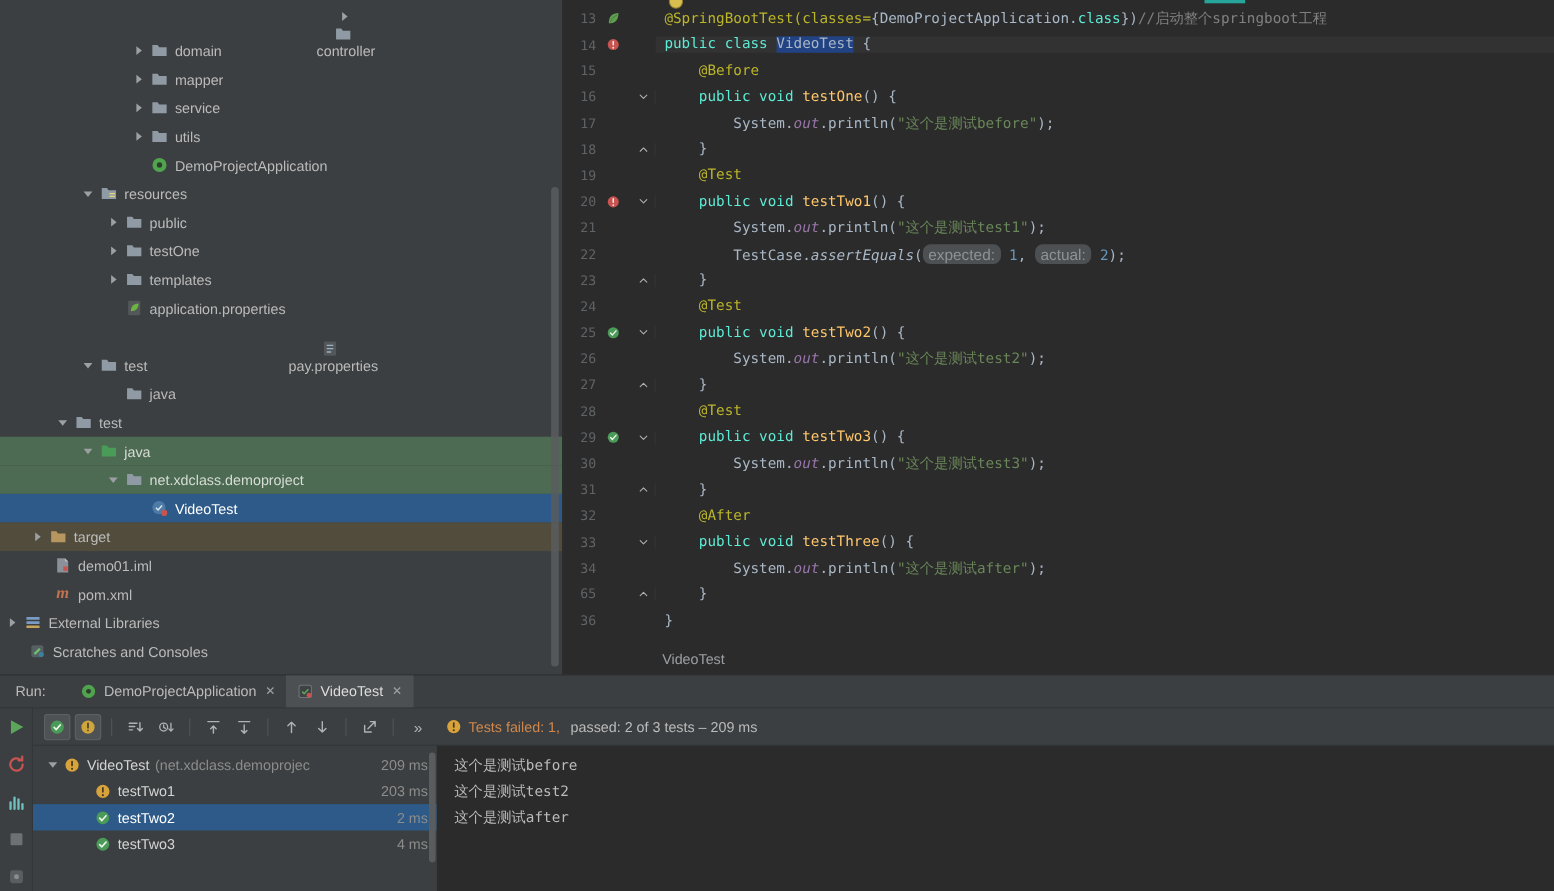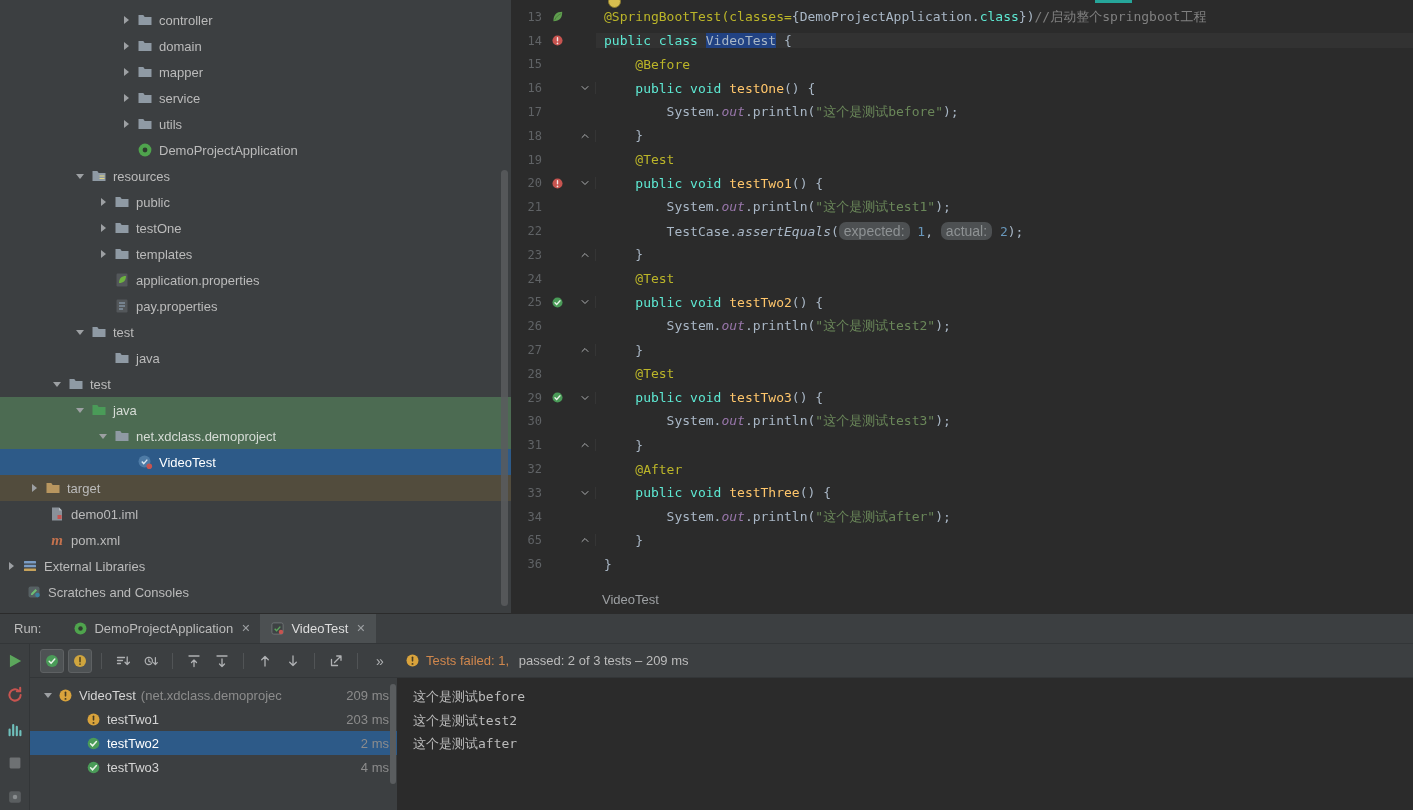--- a/index.html
+++ b/index.html
@@ -100,21 +100,21 @@
   .tree-scrollbar { position: absolute; right: 1px; top: 6px; width: 6px; height: 100px; background: #5A5D5F; border-radius: 3px; }
   .console { flex: 1; background: #2B2B2B; padding: 7px 0 0 16px; font-family: "DejaVu Sans Mono", monospace; font-size: 13px; line-height: 23.5px; color: #BBBBBB; overflow: hidden; }
 </style>
 </head>
 <body>
 
 <div class="ide">
   <div class="main-row">
     <aside class="project-panel">
       <div class="tree">
-          <div class="tree-row" style="padding-left: 118px;">
+          <div class="tree-row" style="padding-left: 118px; flex-direction: column;">
             <span class="tree-arrow right"></span>
             <span class="ic tree-ic">
               <svg viewBox="0 0 16 16">
                 <path d="M1.5 3h4.8l1.4 2H14.5v8h-13z" fill="#8F9AA4"></path>
               </svg>
             </span>
             <span class="tree-label">controller</span>
           </div>
           <div class="tree-row" style="padding-left: 118px;">
             <span class="tree-arrow right"></span>
@@ -202,21 +202,21 @@
           <div class="tree-row" style="padding-left: 95px;">
             <span class="tree-arrow"></span>
             <span class="ic tree-ic">
               <svg viewBox="0 0 16 16">
                 <rect x="2.5" y="1.5" width="11" height="13" rx="1.2" fill="#53575A"></rect>
                 <path d="M12 4c-4.5 0-7 2.5-7 7 4.5 0 7-2.5 7-7z" fill="#6DB33F"></path>
               </svg>
             </span>
             <span class="tree-label">application.properties</span>
           </div>
-          <div class="tree-row" style="padding-left: 95px;">
+          <div class="tree-row" style="padding-left: 95px; flex-direction: column;">
             <span class="tree-arrow"></span>
             <span class="ic tree-ic">
               <svg viewBox="0 0 16 16">
                 <rect x="2.5" y="1.5" width="11" height="13" rx="1.2" fill="#53575A"></rect>
                 <path d="M5 5h6M5 8h6M5 11h4" stroke="#9AB0C4" stroke-width="1.2"></path>
               </svg>
             </span>
             <span class="tree-label">pay.properties</span>
           </div>
           <div class="tree-row" style="padding-left: 72px;">

